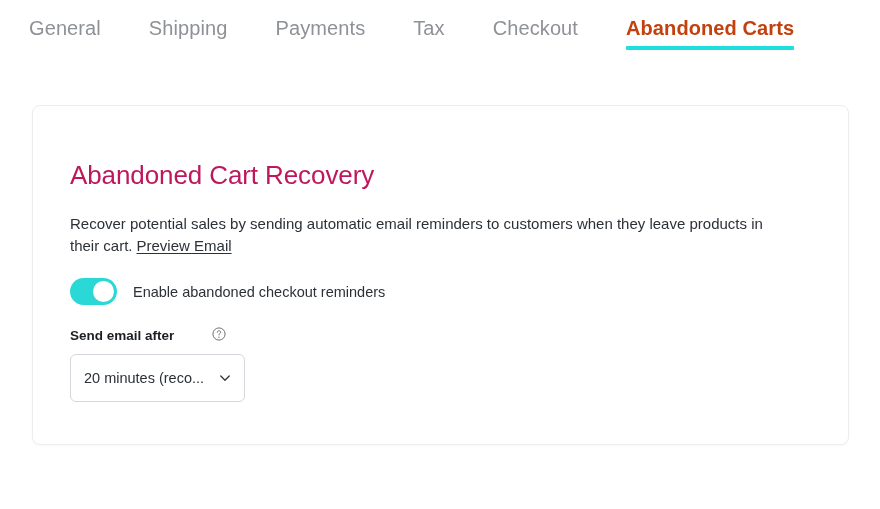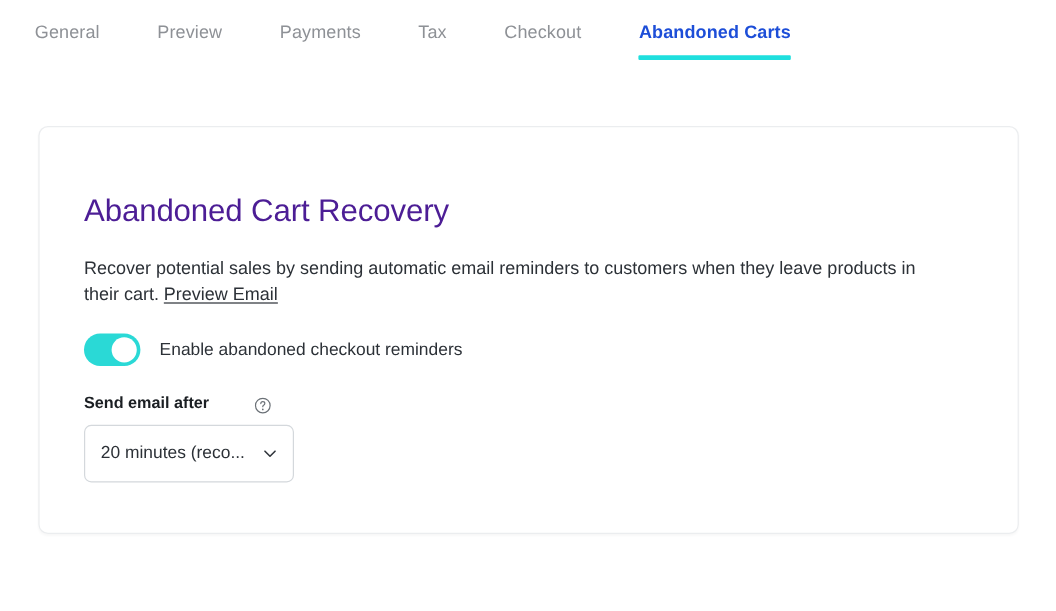--- a/index.html
+++ b/index.html
@@ -28,37 +28,37 @@
     width: 880px;
     height: 52px;
     display: flex;
     align-items: flex-start;
     padding-left: 29px;
     padding-top: 17px;
   }
 
   .tab {
     position: relative;
-    font-size: 15px;
+    font-size: 20px;
     line-height: 22px;
     color: #8e9196;
     letter-spacing: 0.1px;
     white-space: nowrap;
     cursor: pointer;
     padding-bottom: 11px;
     margin-right: 48px;
     background: transparent;
     border: none;
     font-family: "Liberation Sans", sans-serif;
   }
 
   .tab:last-child { margin-right: 0; }
 
   .tab.active {
-    color: #1d4ed8;
+    color: #c2410c;
     font-weight: 600;
   }
 
   .tab .underline {
     display: none;
   }
 
   .tab.active .underline {
     display: block;
     position: absolute;
@@ -84,21 +84,21 @@
   }
 
   .card-inner {
     padding: 52px 38px 0 37px;
   }
 
   .card-title {
     font-size: 26px;
     line-height: 34px;
     font-weight: 400;
-    color: #4c1d95;
+    color: #be185d;
     letter-spacing: -0.1px;
     margin-bottom: 21px;
   }
 
   .card-desc {
     font-size: 15px;
     line-height: 22px;
     color: #2c3137;
     max-width: 725px;
     margin-bottom: 21px;
@@ -144,21 +144,21 @@
   .toggle-label {
     font-size: 14.5px;
     line-height: 20px;
     color: #2c3137;
     margin-left: 16px;
   }
 
   
   .field-label-row {
     display: flex;
-    align-items: flex-end;
+    align-items: flex-start;
     margin-bottom: 9px;
     gap: 32px;
   }
 
   .field-label {
     font-size: 13.5px;
     line-height: 18px;
     font-weight: 700;
     color: #1b1f23;
   }
@@ -213,21 +213,21 @@
 <body>
 
 <div class="page">
 
   <nav class="tabbar">
     <button class="tab">
       <span>General</span>
       
     </button>
     <button class="tab">
-      <span>Preview</span>
+      <span>Shipping</span>
       
     </button>
     <button class="tab">
       <span>Payments</span>
       
     </button>
     <button class="tab">
       <span>Tax</span>
       
     </button>

